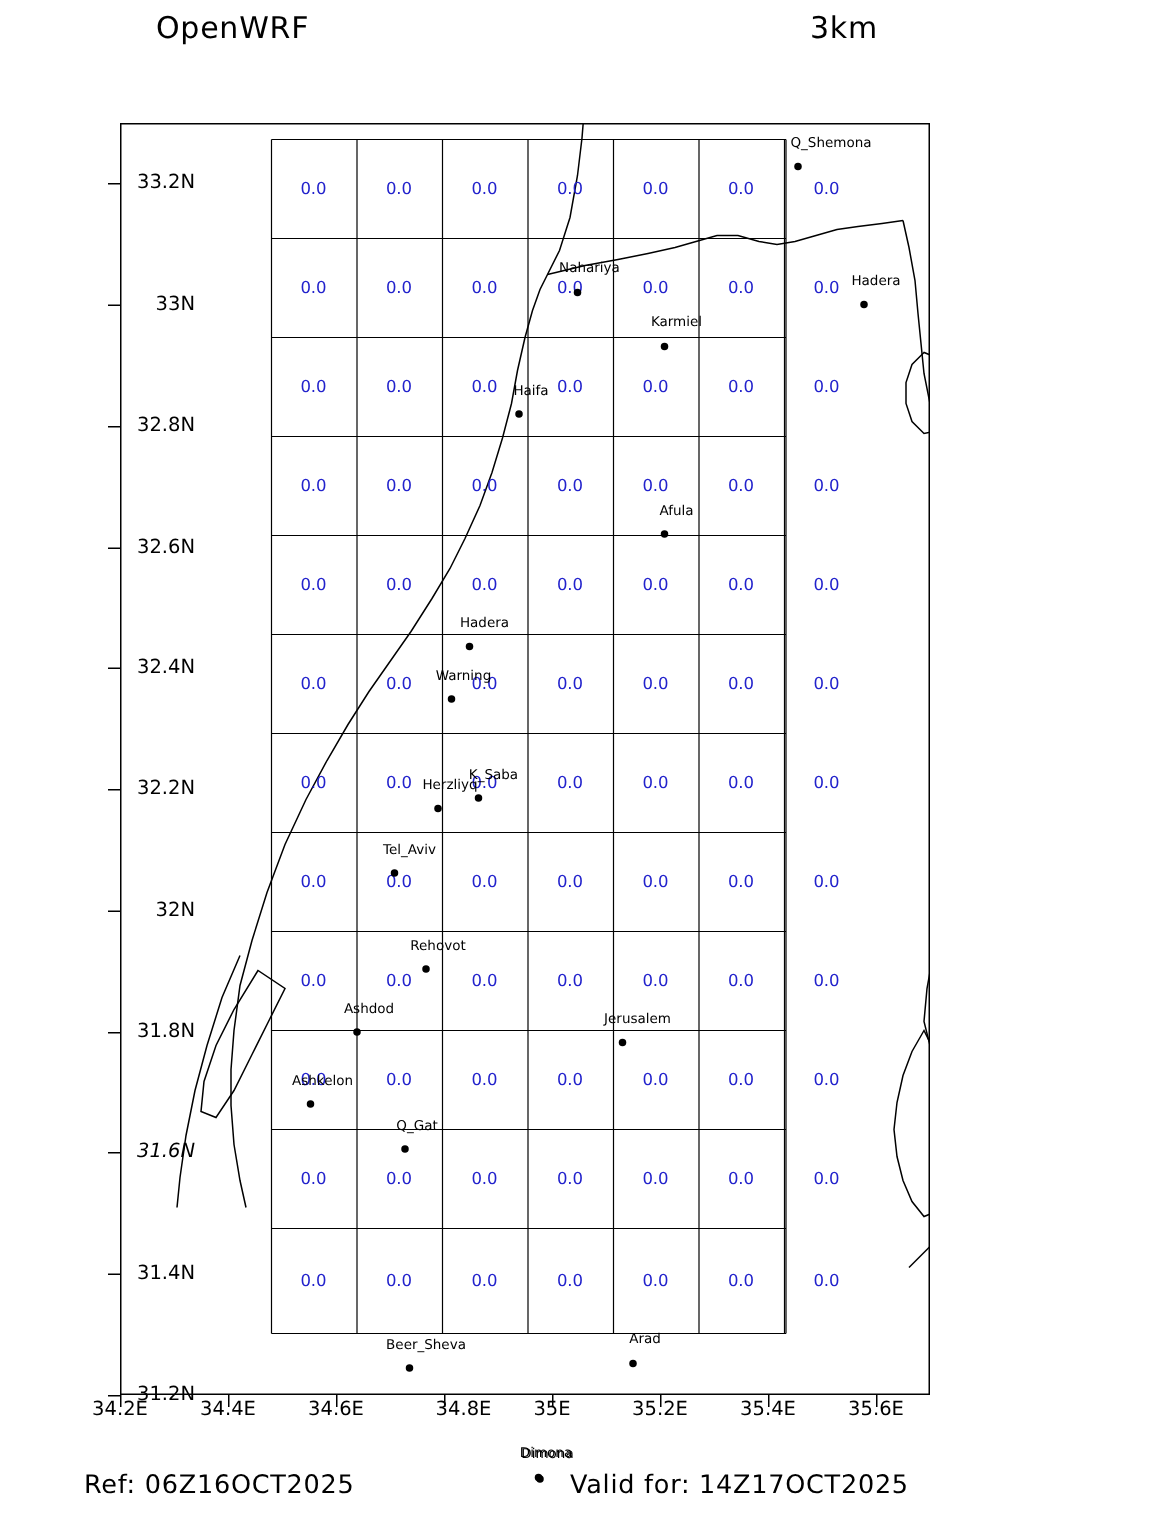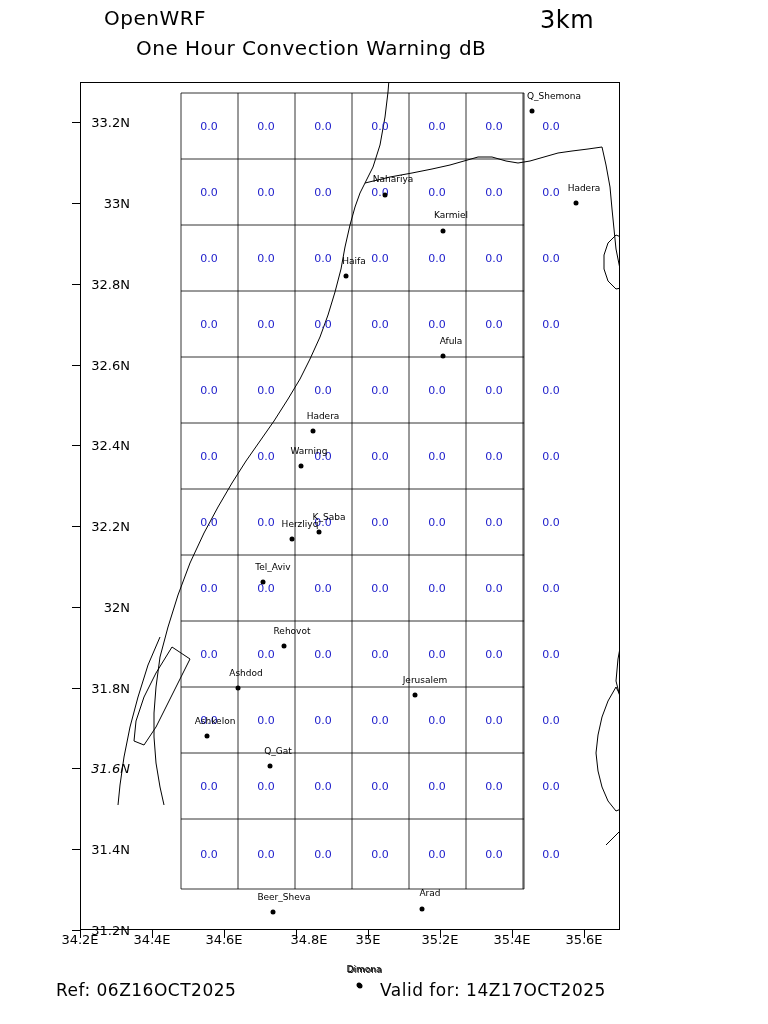--- a/index.html
+++ b/index.html
@@ -25,21 +25,21 @@
     position: absolute;
     left: 104px;
     top: 6px;
     font-size: 20px;
     letter-spacing: 0.5px;
   }
   .hdr-right {
     position: absolute;
     left: 540px;
     top: 6px;
-    font-size: 24px;
+    font-size: 20px;
     letter-spacing: 0.5px;
   }
   .hdr-sub {
     position: absolute;
     left: 136px;
     top: 36px;
     font-size: 20px;
     letter-spacing: 0.5px;
     white-space: nowrap;
   }
@@ -145,21 +145,20 @@
     overflow: hidden;
   }
 </style>
 </head>
 <body>
 
 <div id="root">
 
   <div class="hdr-left">OpenWRF</div>
   <div class="hdr-right">3km</div>
-  <div class="hdr-sub">One Hour Convection Warning dB</div>
 
   <svg class="fullmap" viewBox="0 0 540 848" preserveAspectRatio="none">
     <g fill="none" stroke="#000000" stroke-width="1">
 
       <path d="M 340 0 L 336 20 L 332 45 L 330 70 L 328 95 L 325 120 L 320 148 L 313 170 L 305 186 L 300 196
                L 295 210 L 290 228 L 285 250 L 281 272 L 275 295 L 268 318 L 260 340 L 250 362 L 240 382
                L 228 402 L 214 424 L 200 444 L 186 464 L 172 486 L 158 510 L 144 536 L 130 566 L 118 598
                L 108 630 L 100 660 L 96 690 L 94 716 L 94 740 L 96 766 L 100 790 L 104 808" transform="translate(-20,-85)"></path>
 
       <path d="M 100 640 L 88 668 L 78 700 L 70 730 L 64 760 L 60 788 L 58 808" transform="translate(-20,-85)"></path>

